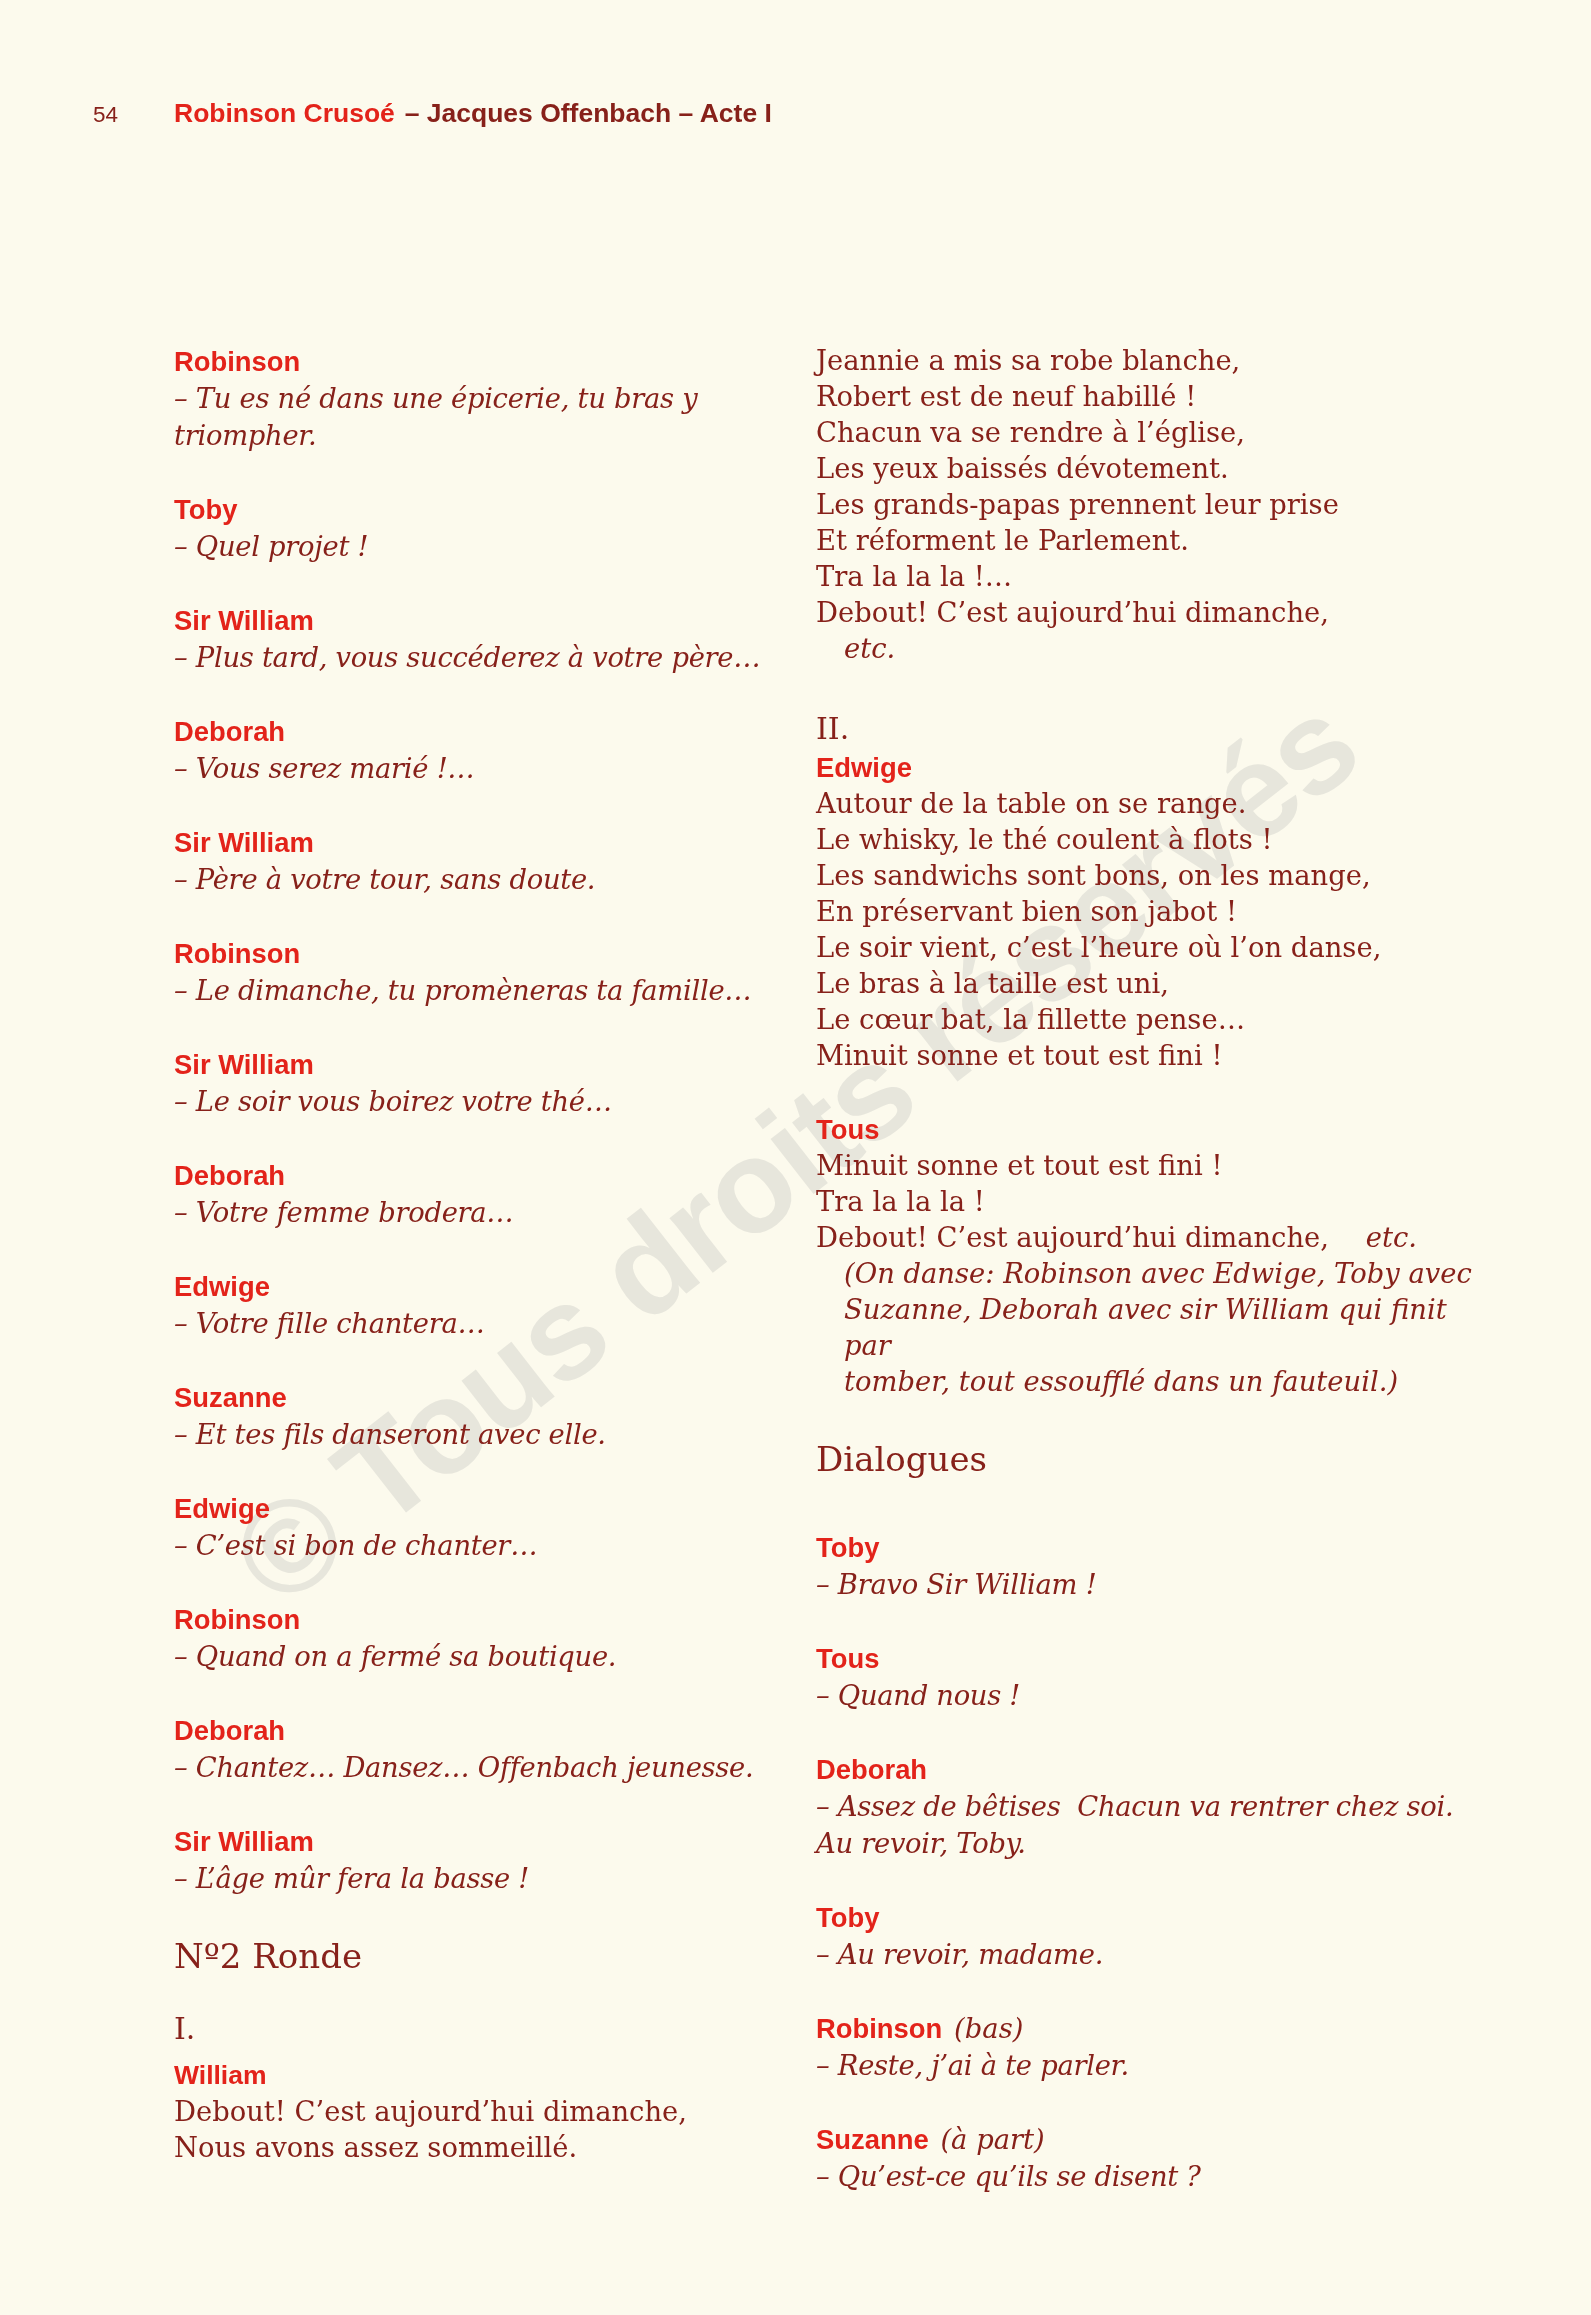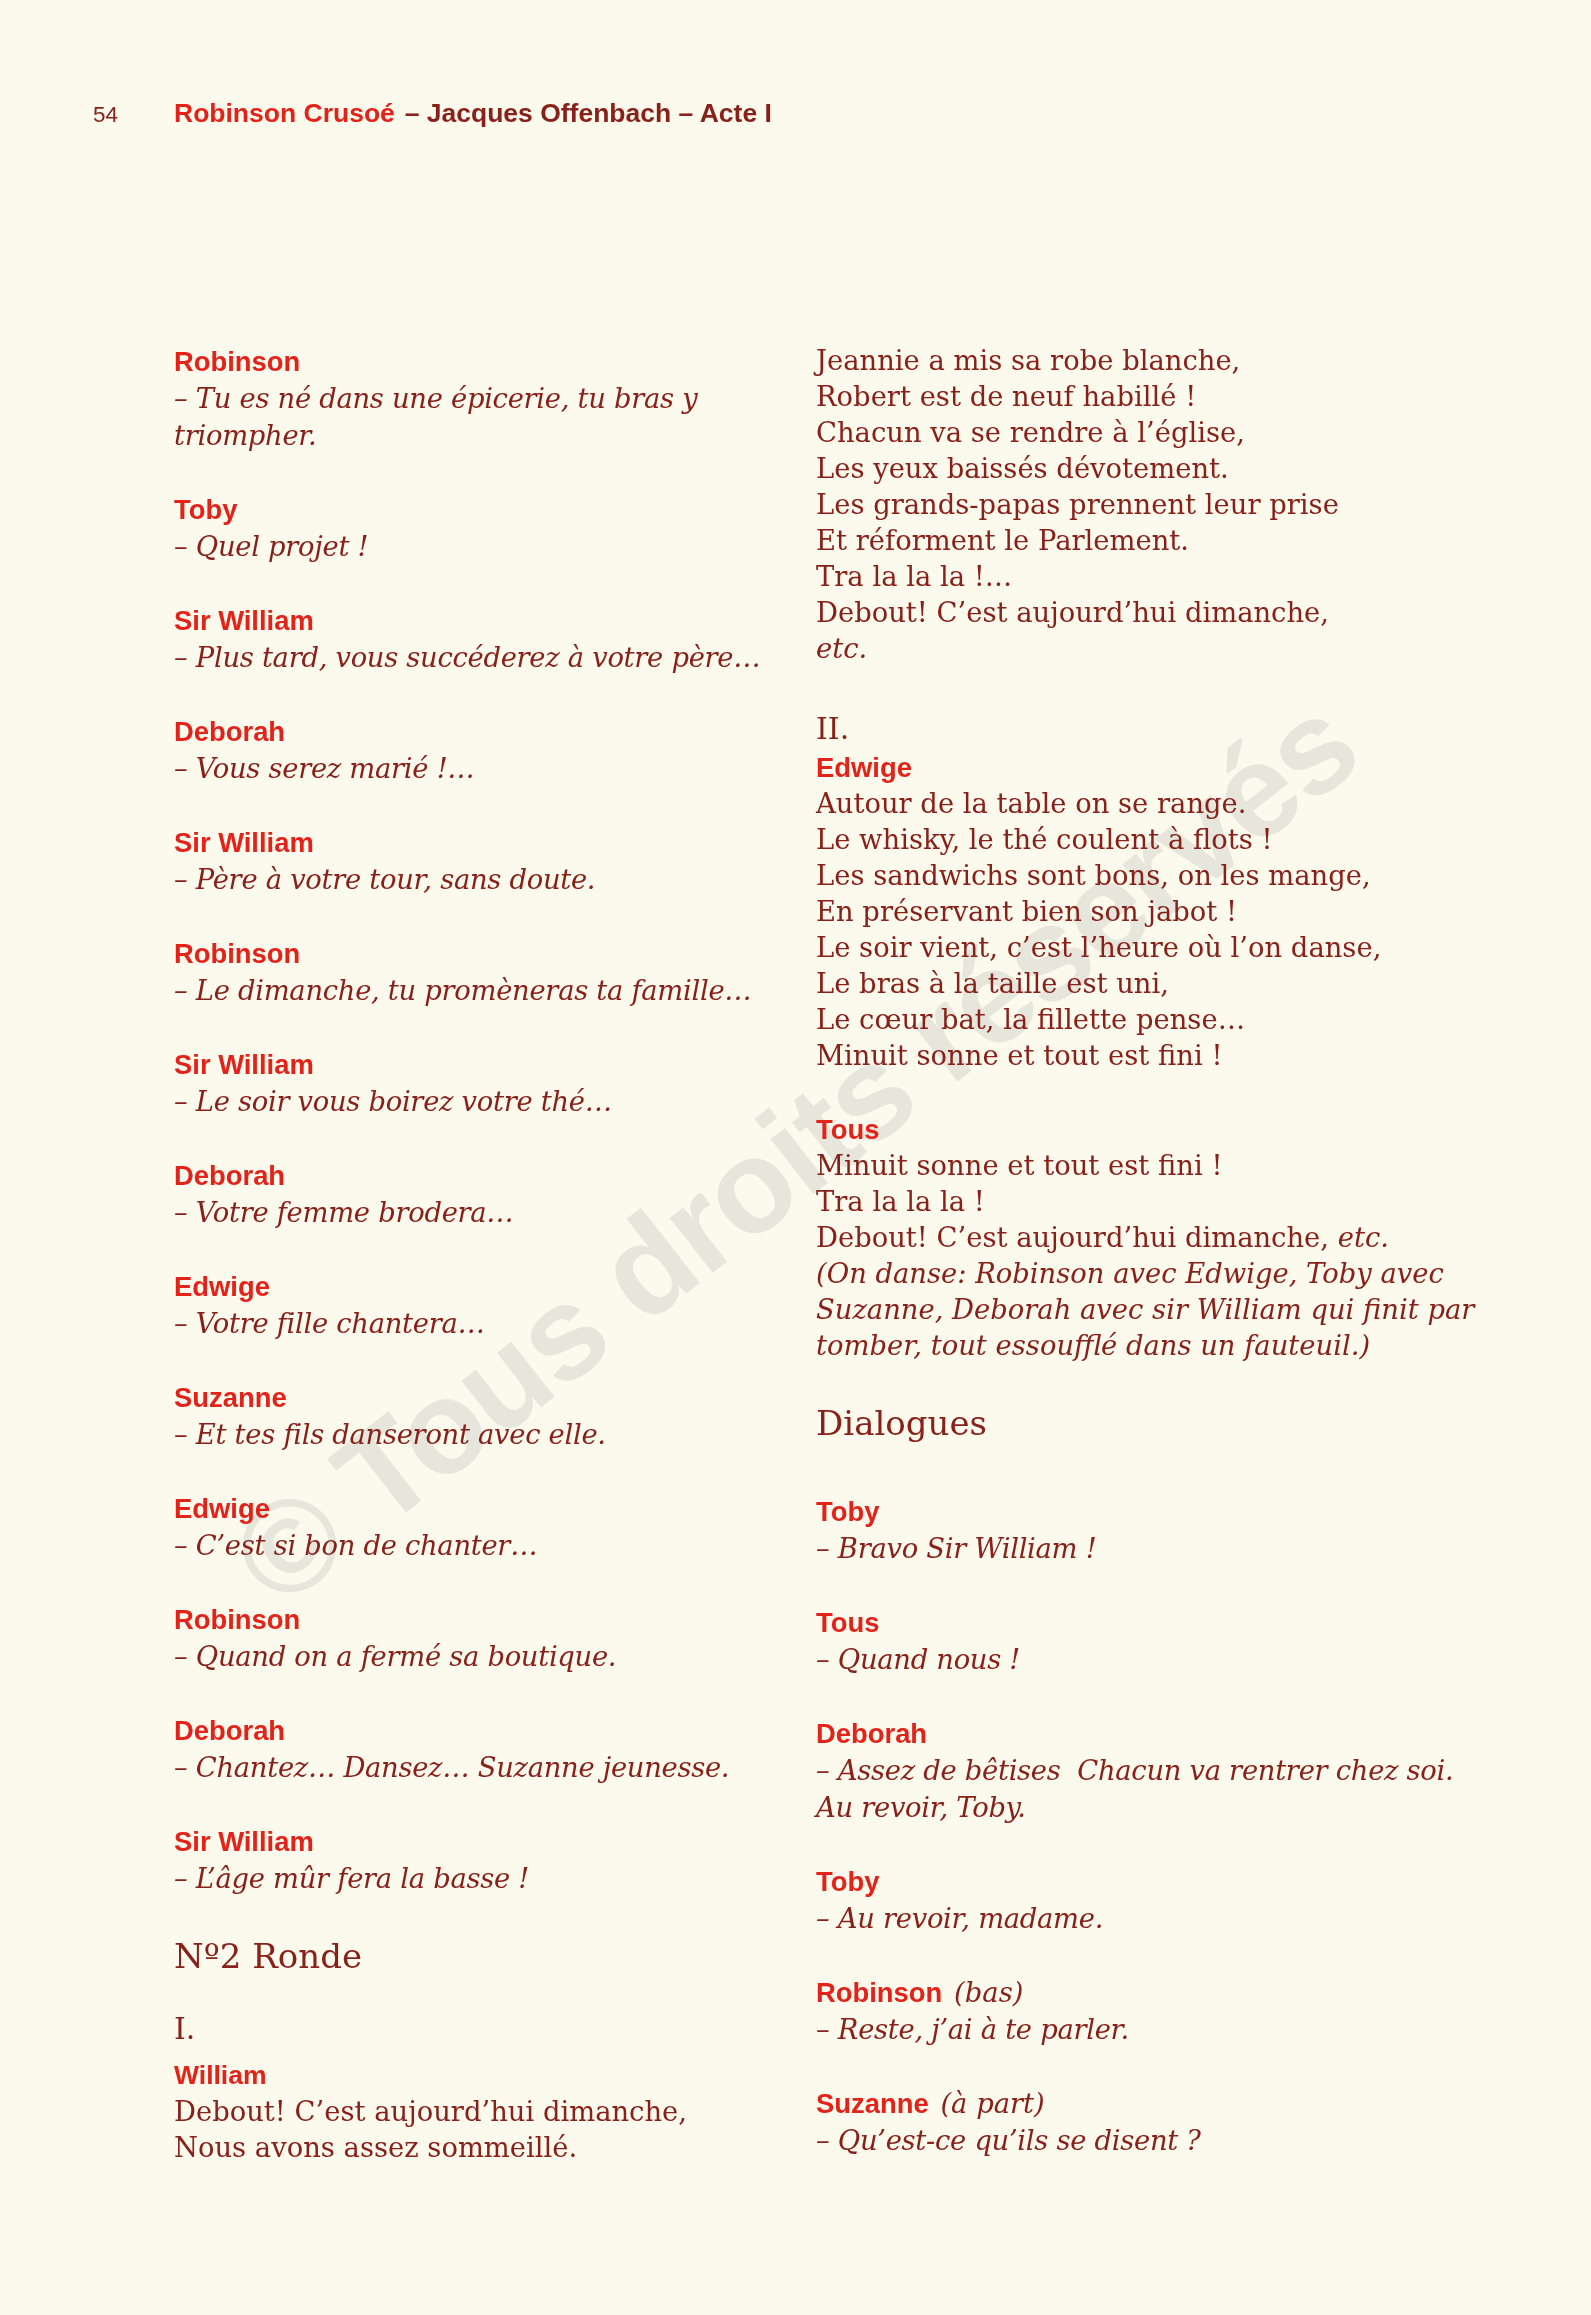--- a/index.html
+++ b/index.html
@@ -54,21 +54,21 @@
     font:italic 400 27.4px/37px "DejaVu Serif","Liberation Serif",serif;
     color:var(--ink);
     letter-spacing:-0.3px;
     white-space:pre-wrap;
   }
   .verse{
     font:400 27.4px/36px "DejaVu Serif","Liberation Serif",serif;
     color:var(--ink);
     white-space:pre-wrap;
   }
-  .italic, .etc{font-style:italic;}
+  .italic, .etc{font-style:italic;margin-left:28px;}
   .heading{
     font:400 34px/45px "DejaVu Serif","Liberation Serif",serif;
     color:var(--ink);
   }
   .numeral{
     font:400 30px/41px "DejaVu Serif","Liberation Serif",serif;
     color:var(--ink);
   }
   .speakers-line{
     font:700 26.5px/37px "Liberation Sans",sans-serif;
@@ -136,21 +136,21 @@
   <div class="entry">
     <div class="speaker">Edwige</div>
     <div class="dialogue">– C’est si bon de chanter…</div>
   </div>
   <div class="entry">
     <div class="speaker">Robinson</div>
     <div class="dialogue">– Quand on a fermé sa boutique.</div>
   </div>
   <div class="entry">
     <div class="speaker">Deborah</div>
-    <div class="dialogue">– Chantez… Dansez… Suzanne jeunesse.</div>
+    <div class="dialogue">– Chantez… Dansez… Offenbach jeunesse.</div>
   </div>
   <div class="entry">
     <div class="speaker">Sir William</div>
     <div class="dialogue">– L’âge mûr fera la basse !</div>
   </div>
 
   <div class="section">
     <div class="heading">Nº2 Ronde</div>
     <div class="numeral mt30">I.</div>
     <div class="mt8">

